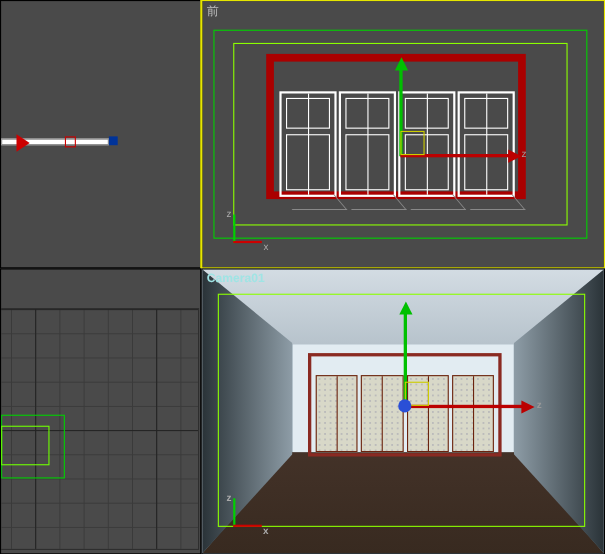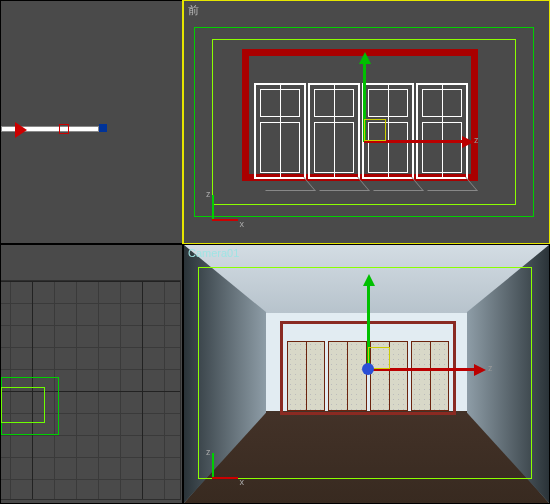--- a/index.html
+++ b/index.html
@@ -109,21 +109,21 @@
     content:""; position:absolute; inset:0;
     background-image:
       linear-gradient(#222 1px, transparent 1px),
       linear-gradient(90deg,#222 1px, transparent 1px);
     background-size:110px 110px;
   }
   .vp-left .sel {
     position:absolute; border:1px solid #00d000;
   }
   
-  .vp-cam { background:#9aabb6; }
+  .vp-cam { background:#9aabb6;font-weight:bold; }
   .room {
     position:absolute; inset:0;
   }
   .floor {
     position:absolute; left:0; right:0; bottom:0; height:92px;
     background:linear-gradient(#433228,#382a20);
     clip-path:polygon(0 100%, 100% 100%, 78% 0, 22% 0);
   }
   .ceiling {
     position:absolute; left:0; right:0; top:0; height:68px;

